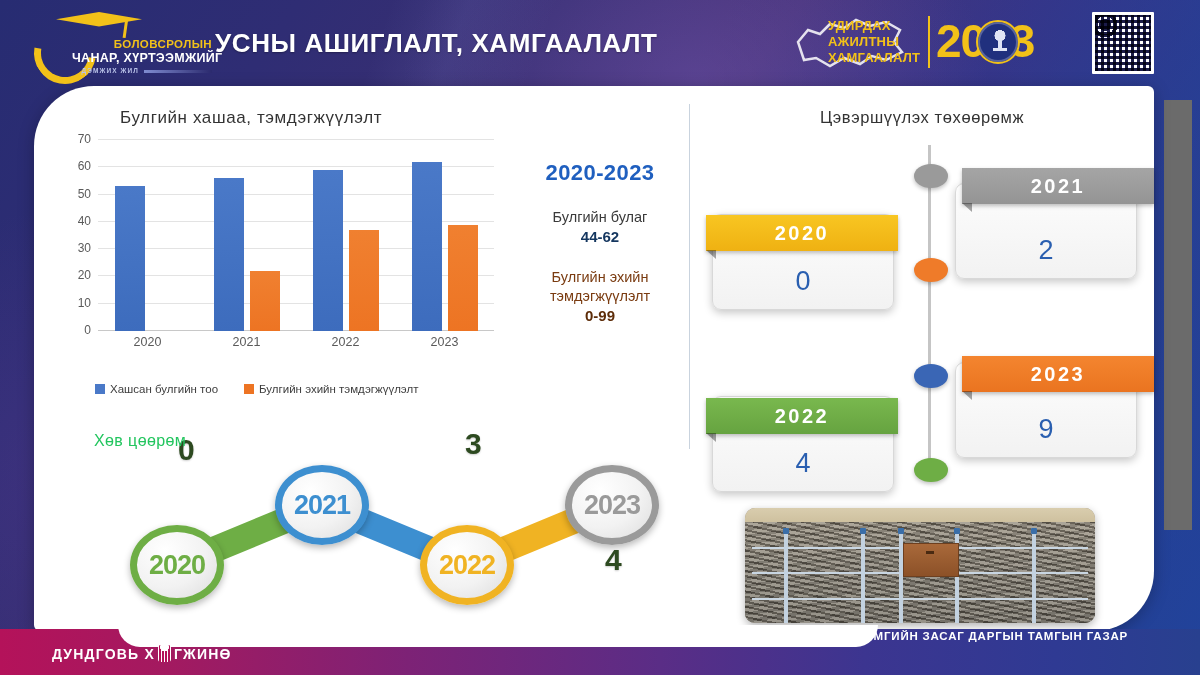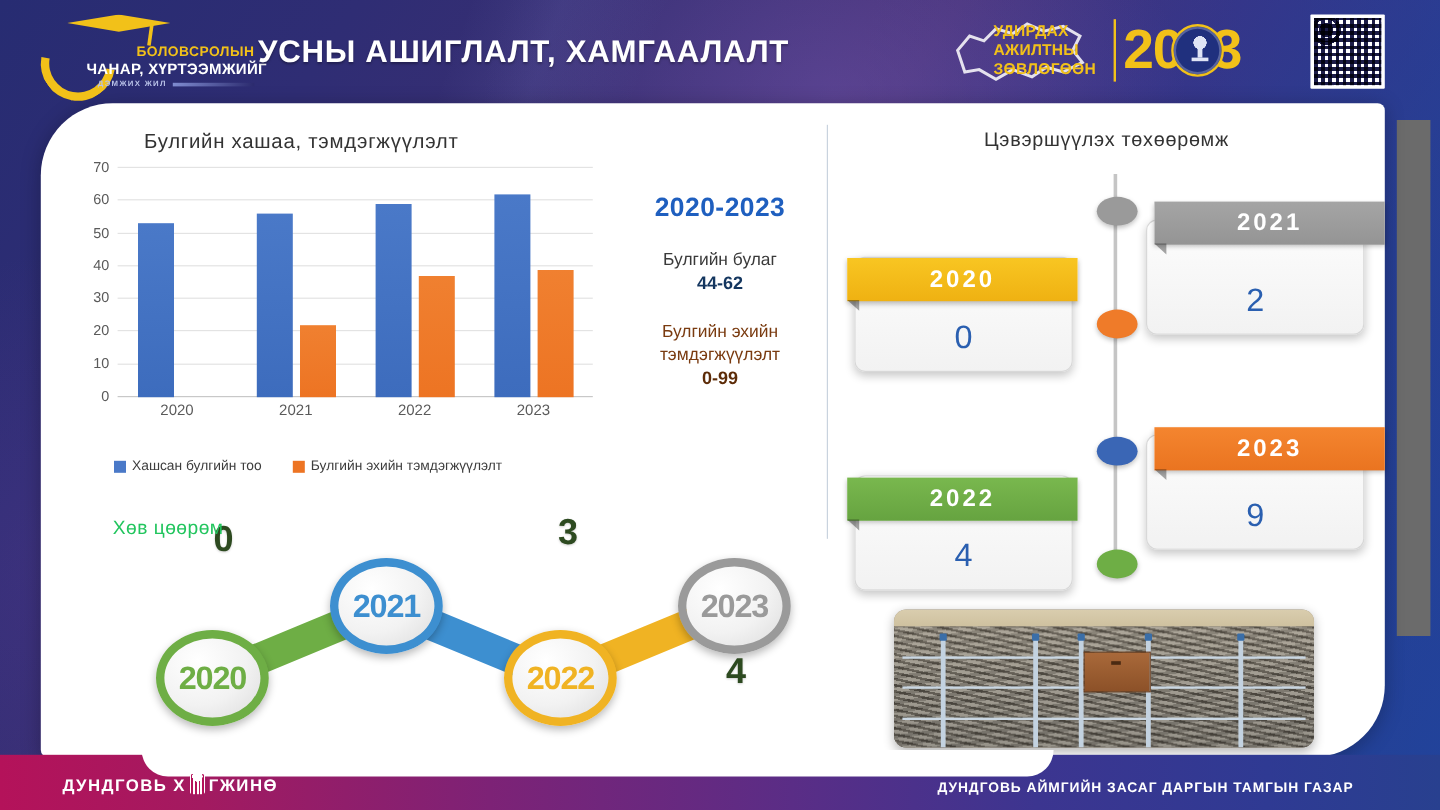--- a/index.html
+++ b/index.html
@@ -318,21 +318,21 @@
     display: flex; align-items: center; gap: 2px; white-space: nowrap;
   }
   .foot-mark {
     display: inline-block; width: 13px; height: 17px; margin: 0 1px;
     background:
       radial-gradient(circle at 50% 12%, #fff 0 26%, transparent 27%),
       repeating-linear-gradient(90deg,#fff 0 1.5px, #b4125a 1.5px 3px);
     border-radius: 3px;
   }
   .footer-right {
-    position: absolute; right: 72px; top: 22px;
+    position: absolute; right: 72px; top: 1px;
     font-size: 11.5px; font-weight: bold; color: #ffffff; letter-spacing: .8px;
     white-space: nowrap;
   }
 </style>
 </head>
 <body>
 
 <div class="bg"></div>
 <div class="bg-sheen"></div>
 <div class="bg-diag"></div>
@@ -356,21 +356,21 @@
 
   <div class="logo-right">
     <div class="map-outline">
       <svg viewBox="0 0 120 70" xmlns="http://www.w3.org/2000/svg">
         <path d="M8 34 L18 22 L30 26 L40 16 L54 20 L66 12 L80 18 L96 14 L110 22 L104 34 L112 44 L96 52 L82 48 L70 56 L54 50 L40 58 L26 50 L14 52 Z" fill="none" stroke="#ffffff" stroke-width="2.5" opacity="0.85"></path>
       </svg>
     </div>
     <div class="ev-text">
       <div class="ev1">УДИРДАХ</div>
       <div class="ev2">АЖИЛТНЫ</div>
-      <div class="ev3">ЗӨВЛӨГӨӨН</div>
+      <div class="ev3">ХАМГААЛАЛТ</div>
     </div>
     <div class="ev-bar"></div>
     <div class="ev-year">2023</div>
     <div class="soyombo-circle"></div>
   </div>
 
   <div class="qr">
       <i></i>
     </div>
 </div>

